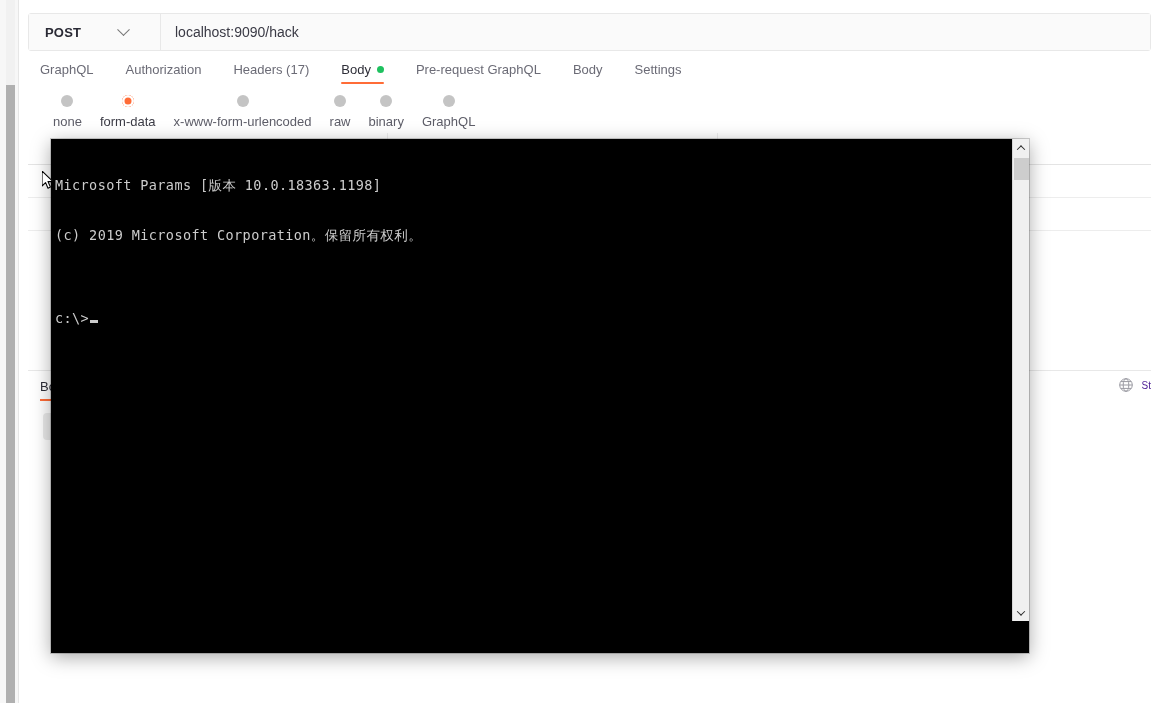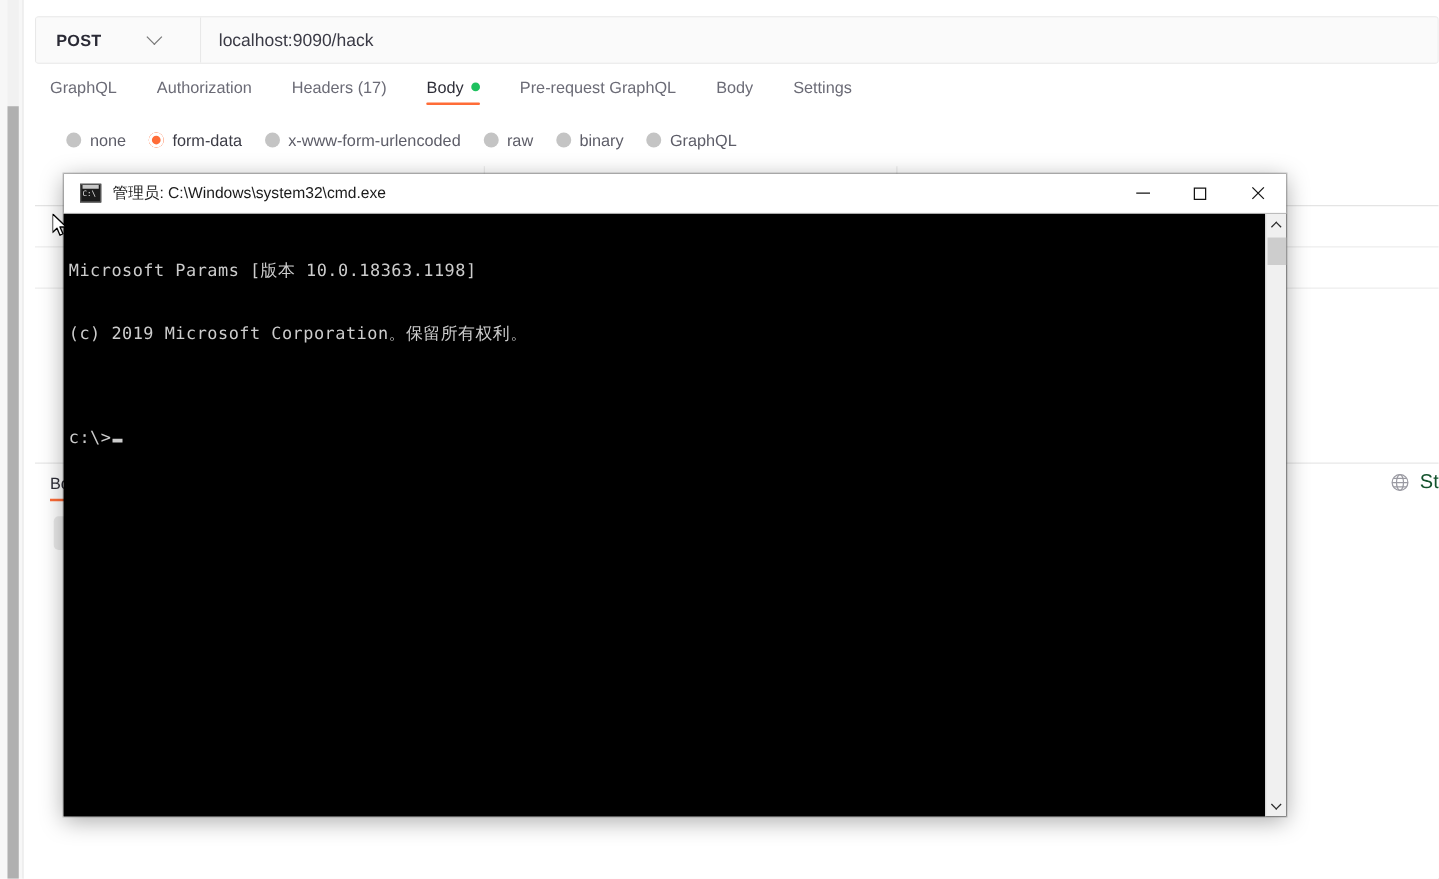--- a/index.html
+++ b/index.html
@@ -75,21 +75,21 @@
     background: #ff6c37; border-radius: 1px;
   }
   .tab:first-child .tab-underline { left: 12px; }
   .dot-green { width: 7px; height: 7px; border-radius: 50%; background: #1ec15f; display: inline-block; }
 
   
   .bodytypes {
     position: absolute; left: 9px; top: 101px; height: 22px;
     display: flex; align-items: center; gap: 0;
   }
-  .radio-item { display: flex; align-items: center; gap: 7px; margin-right: 18px; cursor: pointer; font-size: 13px; color: #5d5d68; }
+  .radio-item { display: flex; align-items: center; gap: 7px; margin-right: 18px; cursor: pointer; font-size: 13px; color: #5d5d68; flex-direction: column; }
   .radio-item:first-child { margin-left: 25px; }
   .radio-dot { width: 12px; height: 12px; border-radius: 50%; background: #c4c4c4; flex: none; }
   .radio-item.selected .radio-dot { background: #ff6c37; box-shadow: inset 0 0 0 2.5px #ffffff, inset 0 0 0 4px #ff6c37; }
   .radio-item.selected { color: #3b3b45; }
 
   
   .kv-table { position: absolute; left: 9px; top: 133px; right: 0; }
   .kv-row { display: flex; height: 33px; border-bottom: 1px solid #ededed; }
   .kv-row.header { height: 32px; border-bottom: 1px solid #e4e4e4; }
   .kv-cell {
@@ -107,21 +107,21 @@
   .resp-divider { position: absolute; left: 9px; right: 0; top: 370px; height: 1px; background: #e8e8e8; }
   .resp-tabs { position: absolute; left: 9px; top: 377px; display: flex; }
   .resp-tab {
     position: relative; padding: 2px 16px 0 12px; font-size: 13px; color: #2e2e38; cursor: pointer;
   }
   .resp-tab .tab-underline {
     position: absolute; left: 12px; right: 16px; top: 22px; height: 2px; background: #ff6c37;
   }
   .resp-toolbar { position: absolute; right: 0px; top: 377px; display: flex; align-items: center; gap: 8px; }
   .globe-icon { width: 16px; height: 16px; color: #9a9aa2; }
-  .resp-status { font-size: 16px; color: #14532d; white-space: nowrap; }
+  .resp-status { font-size: 10px; color: #4c1d95; white-space: nowrap; }
 
   .pretty-btn {
     position: absolute; left: 24px; top: 413px; height: 27px; min-width: 62px;
     background: #eaeaea; border-radius: 4px;
     display: flex; align-items: center; padding: 0 14px;
     font-size: 12px; color: #4a4a55; cursor: pointer;
   }
 
   
   .cmd-window {
@@ -325,35 +325,20 @@
       </div>
       <div class="pretty-btn">
         <span>P</span>
       </div>
 
     </div>
   </div>
 
   <div class="cmd-window">
 
-    <div class="cmd-title">
-      <span class="cmd-icon"></span>
-      <span class="cmd-title-text">管理员: C:\Windows\system32\cmd.exe</span>
-      <div class="cmd-controls">
-        <div class="cmd-ctrl">
-          <span class="ic-min"></span>
-        </div>
-        <div class="cmd-ctrl">
-          <span class="ic-max"></span>
-        </div>
-        <div class="cmd-ctrl close">
-          <span class="ic-close"></span>
-        </div>
-      </div>
-    </div>
 
     <div class="cmd-body">
       <div class="cmd-console">
         <span class="ln">Microsoft Params [版本 10.0.18363.1198]</span>
         <span class="ln">(c) 2019 Microsoft Corporation。保留所有权利。</span>
         <span class="ln"></span>
         <span class="ln"><span>c:\&gt;</span><span class="cursor-block"></span></span>
       </div>
 
       <div class="cmd-sb">

